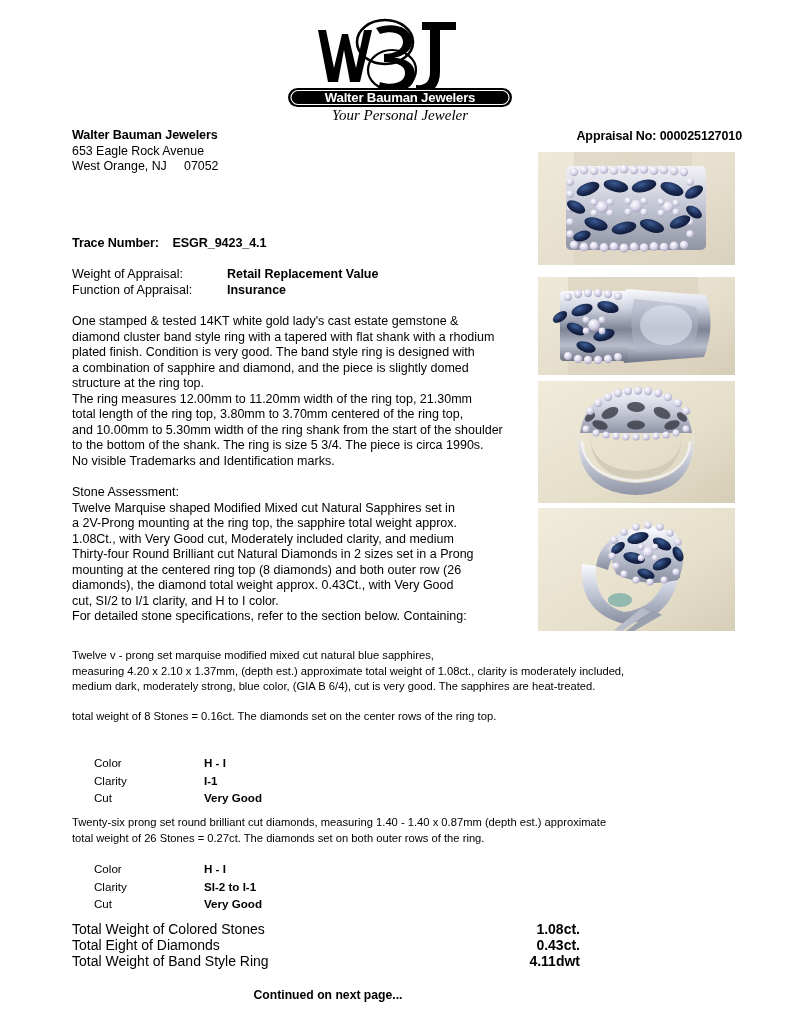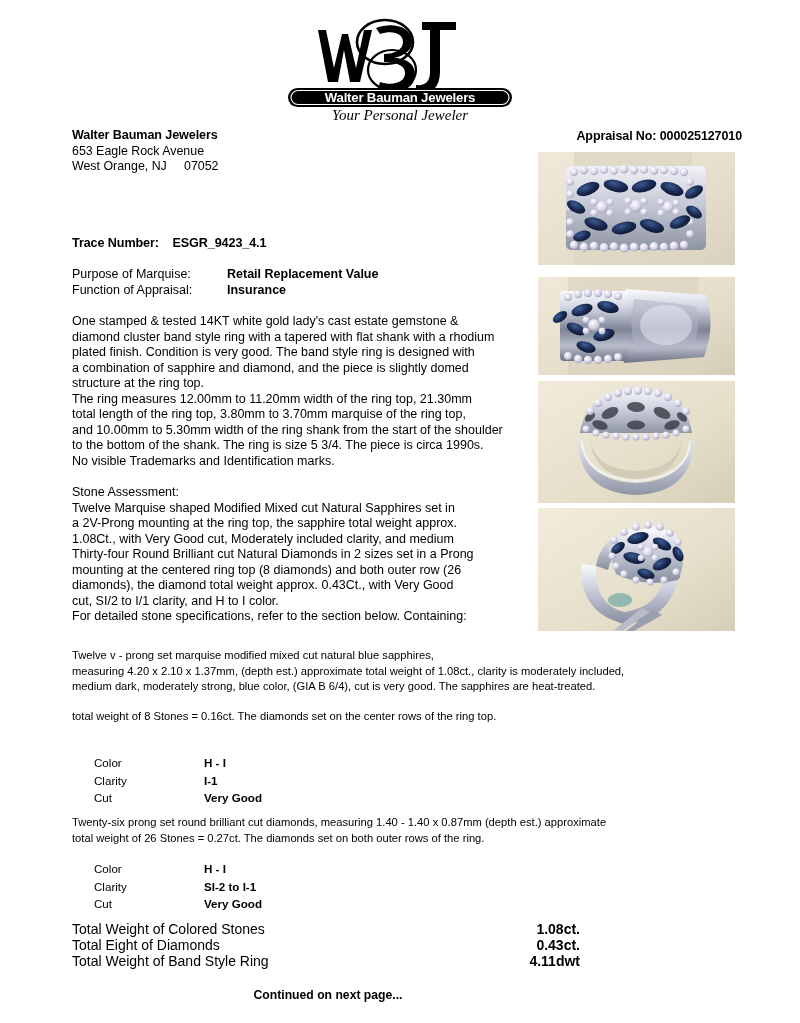--- a/index.html
+++ b/index.html
@@ -196,37 +196,37 @@
   <div class="company-addr">653 Eagle Rock Avenue</div>
   <div class="company-addr city-line">West Orange, NJ     07052</div>
 </div>
 
 <div class="appraisal-no">Appraisal No: 000025127010</div>
 
 <div class="trace-row">Trace Number:    ESGR_9423_4.1</div>
 
 <div class="purpose-block">
   <div class="purpose-row">
-    <span class="purpose-label">Purpose of Marquise:</span>
+    <span class="purpose-label">Weight of Appraisal:</span>
     <span class="purpose-value">Retail Replacement Value</span>
   </div>
   <div class="purpose-row">
     <span class="purpose-label">Function of Appraisal:</span>
     <span class="purpose-value">Insurance</span>
   </div>
 </div>
 
 <div class="body-text">
   <p>One stamped &amp; tested 14KT white gold lady's cast estate gemstone &amp;</p>
   <p>diamond cluster band style ring with a tapered with flat shank with a rhodium</p>
   <p>plated finish. Condition is very good. The band style ring is designed with</p>
   <p>a combination of sapphire and diamond, and the piece is slightly domed</p>
   <p>structure at the ring top.</p>
   <p>The ring measures 12.00mm to 11.20mm width of the ring top, 21.30mm</p>
-  <p>total length of the ring top, 3.80mm to 3.70mm marquise of the ring top,</p>
+  <p>total length of the ring top, 3.80mm to 3.70mm centered of the ring top,</p>
   <p>and 10.00mm to 5.30mm width of the ring shank from the start of the shoulder</p>
   <p>to the bottom of the shank. The ring is size 5 3/4. The piece is circa 1990s.</p>
   <p>No visible Trademarks and Identification marks.</p>
   <div class="gap"></div>
   <p>Stone Assessment:</p>
   <p>Twelve Marquise shaped Modified Mixed cut Natural Sapphires set in</p>
   <p>a 2V-Prong mounting at the ring top, the sapphire total weight approx.</p>
   <p>1.08Ct., with Very Good cut, Moderately included clarity, and medium</p>
   <p>Thirty-four Round Brilliant cut Natural Diamonds in 2 sizes set in a Prong</p>
   <p>mounting at the centered ring top (8 diamonds) and both outer row (26</p>

